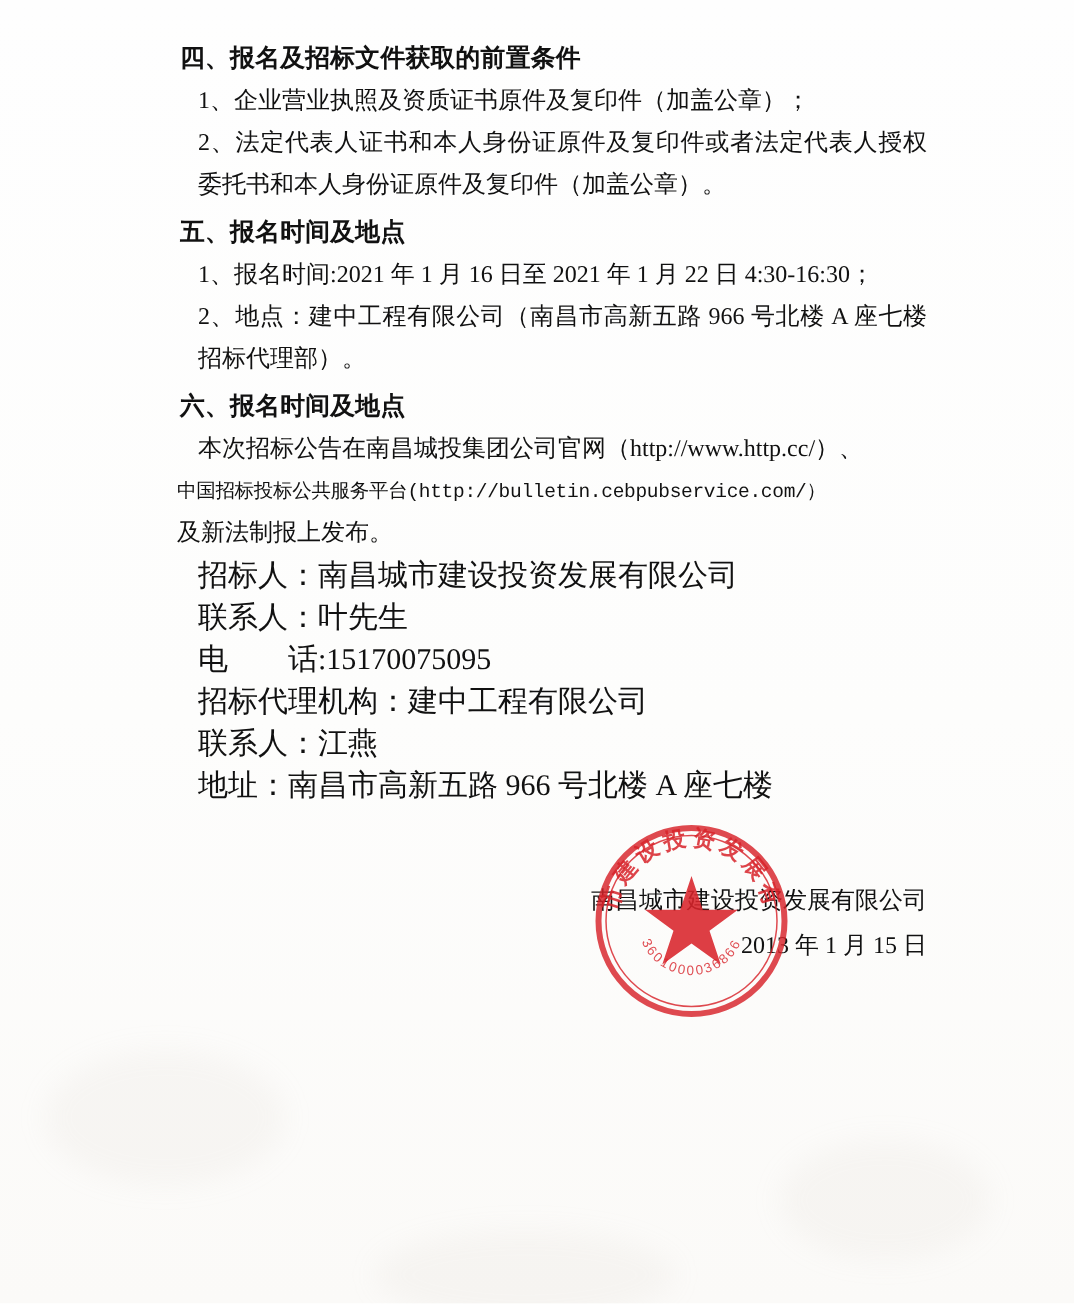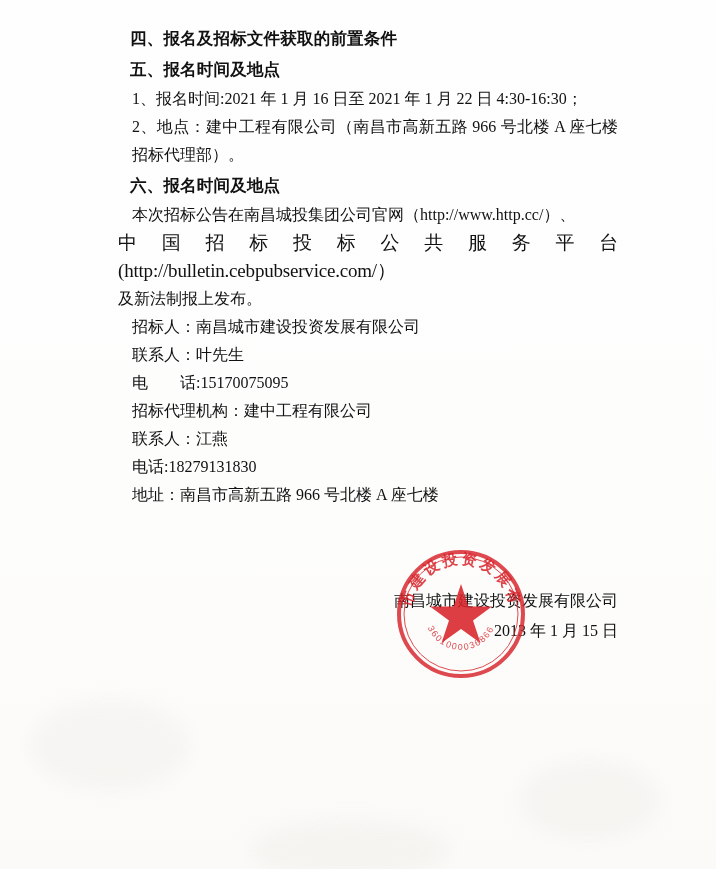--- a/index.html
+++ b/index.html
@@ -24,43 +24,43 @@
   .content {
     position: absolute;
     left: 118px;
     top: 22px;
     width: 500px;
   }
   .heading {
     font-weight: bold;
     font-size: 16.5px;
     line-height: 28px;
-    margin: 3px 0 1px 12px;
+    margin: 3px 0 1px 2px;
     letter-spacing: 0.2px;
   }
   .para {
     font-size: 16px;
     line-height: 28px;
     margin: 0;
     text-align: justify;
   }
   .indent1 {
     text-indent: 0;
     padding-left: 14px;
   }
   .noindent {
     padding-left: 0;
   }
   .mono {
-    font-family: Liberation Serif, serif;
-    font-size: 19px;
+    font-family: Liberation Mono, monospace;
+    font-size: 13px;
     letter-spacing: -0.2px;
   }
   .contact-block {
-    font-size: 16px;
+    font-size: 20px;
     line-height: 28px;
     padding-left: 14px;
   }
   .contact-line {
     white-space: pre;
   }
   .signature {
     position: absolute;
     left: 118px;
     top: 586px;
@@ -93,37 +93,38 @@
 
 <div class="page">
 
   <div class="blotch" style="left:30px;top:700px;width:160px;height:90px;"></div>
   <div class="blotch" style="left:520px;top:760px;width:140px;height:80px;"></div>
   <div class="blotch" style="left:250px;top:820px;width:200px;height:60px;"></div>
 
   <div class="content">
 
     <div class="heading">四、报名及招标文件获取的前置条件</div>
+    <p class="para indent1">1、企业营业执照及资质证书原件及复印件（加盖公章）；</p>
+    <p class="para indent1">2、法定代表人证书和本人身份证原件及复印件或者法定代表人授权委托书和本人身份证原件及复印件（加盖公章）。</p>
 
     <div class="heading">五、报名时间及地点</div>
     <p class="para indent1">1、报名时间:2021 年 1 月 16 日至 2021 年 1 月 22 日 4:30-16:30；</p>
     <p class="para indent1">2、地点：建中工程有限公司（南昌市高新五路 966 号北楼 A 座七楼招标代理部）。</p>
 
     <div class="heading">六、报名时间及地点</div>
     <p class="para indent1">本次招标公告在南昌城投集团公司官网（http://www.http.cc/）、</p>
     <p class="para noindent mono">中国招标投标公共服务平台(http://bulletin.cebpubservice.com/）</p>
     <p class="para noindent">及新法制报上发布。</p>
 
     <div class="contact-block">
       <div class="contact-line">招标人：南昌城市建设投资发展有限公司</div>
       <div class="contact-line">联系人：叶先生</div>
       <div class="contact-line">电　　话:15170075095</div>
       <div class="contact-line">招标代理机构：建中工程有限公司</div>
       <div class="contact-line">联系人：江燕</div>
-      <div class="contact-line">电话:18279131830</div>
       <div class="contact-line">地址：南昌市高新五路 966 号北楼 A 座七楼</div>
     </div>
 
   </div>
 
   <div class="signature">
     <div>南昌城市建设投资发展有限公司</div>
     <div>2013 年 1 月 15 日</div>
   </div>
 

